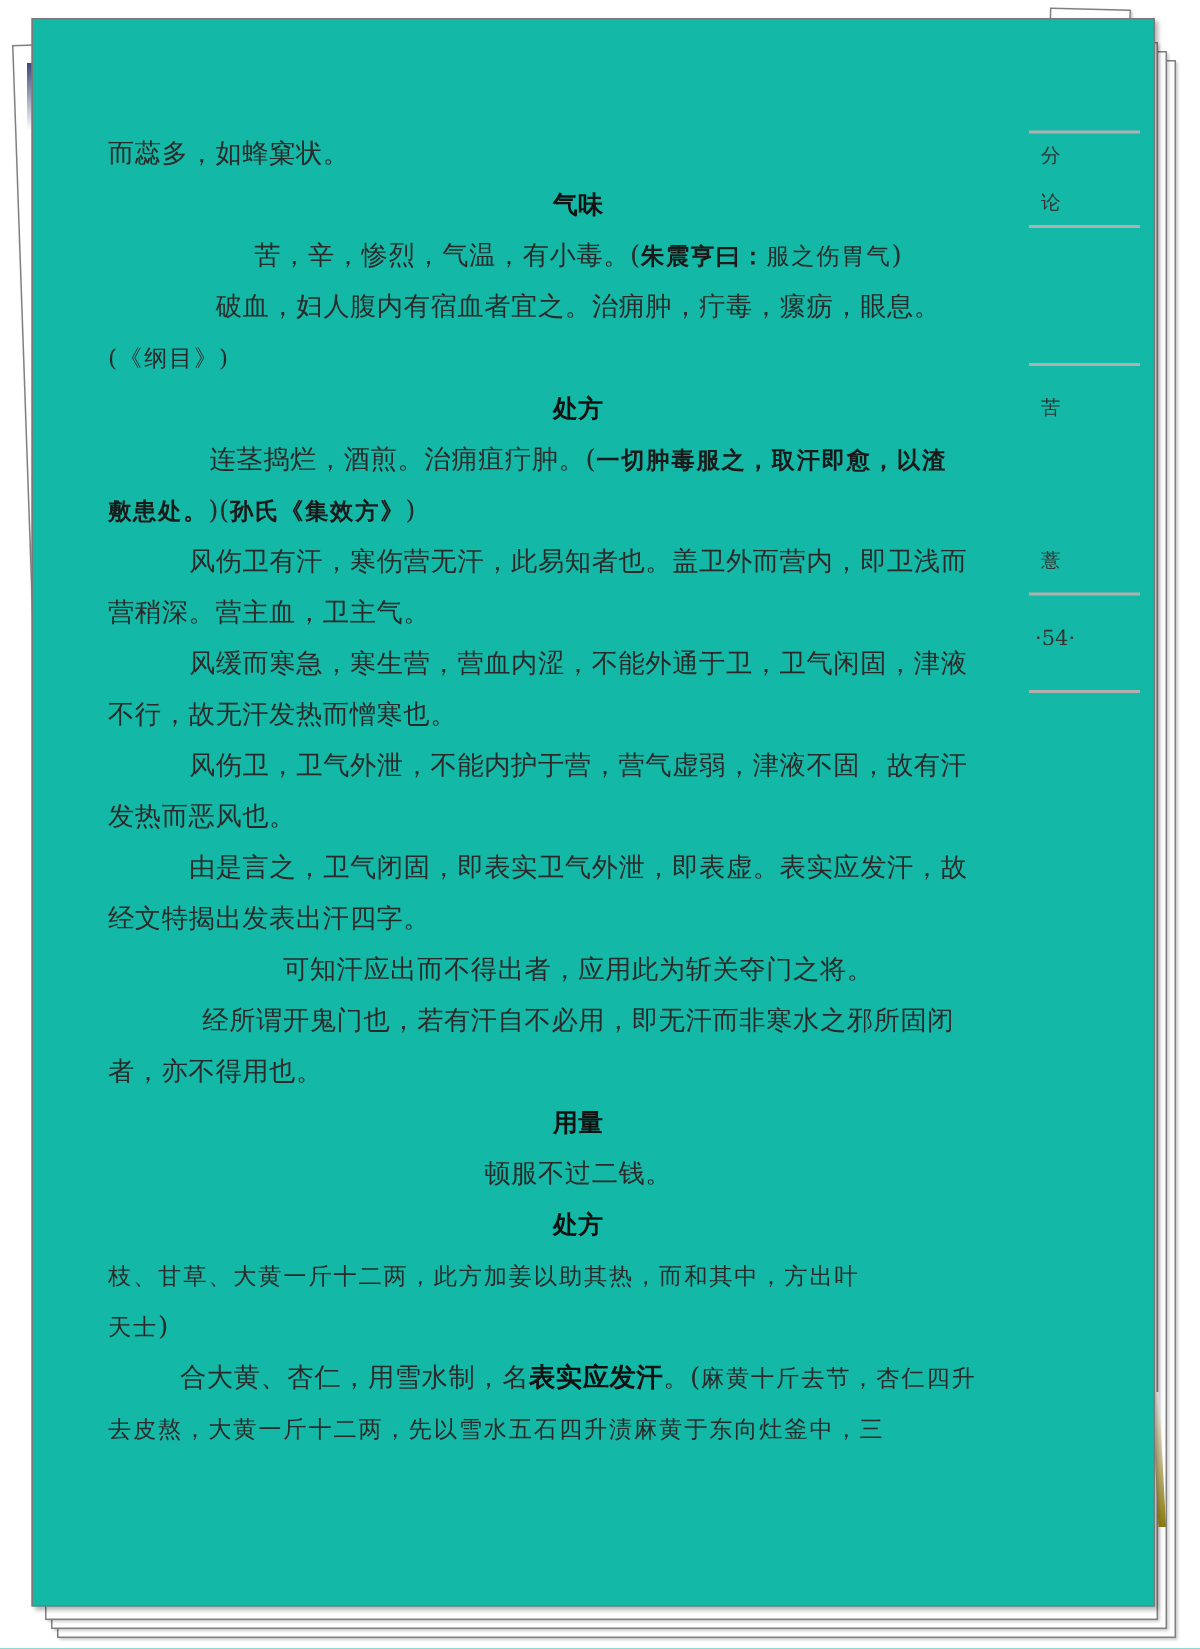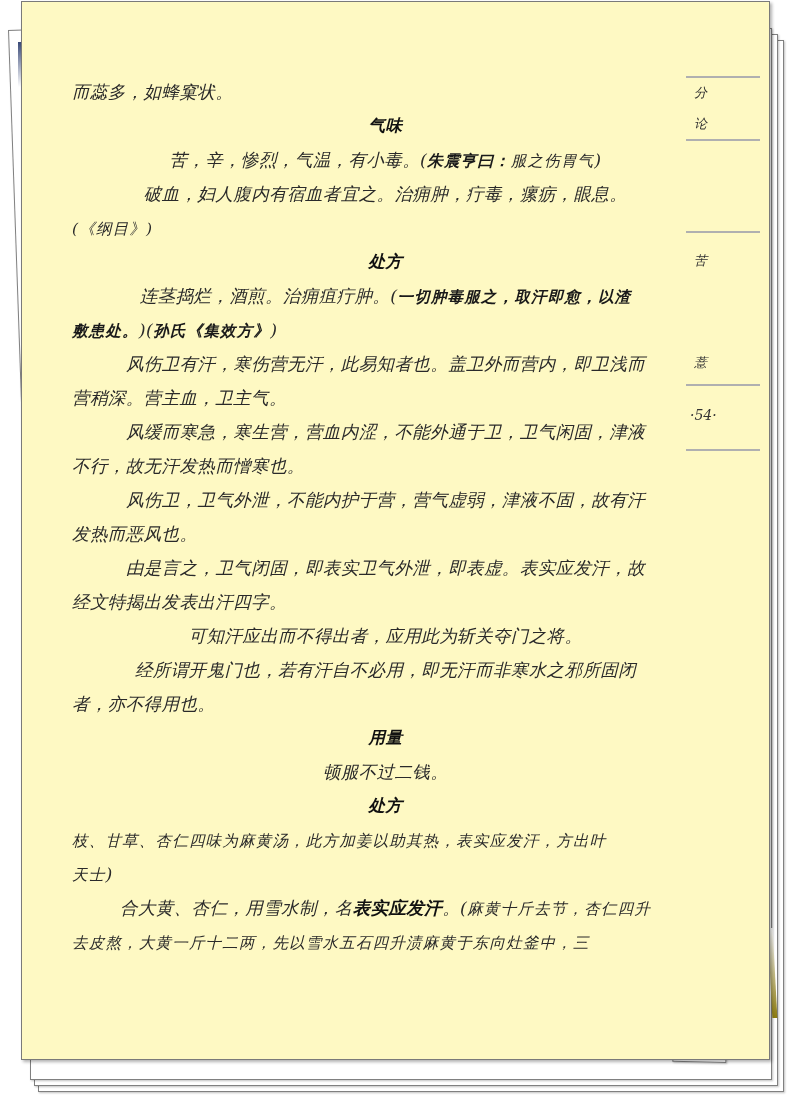--- a/index.html
+++ b/index.html
@@ -10,24 +10,23 @@
   }
   .sheet { position: absolute; background: #fff; border: 1.5px solid #808080; box-shadow: 1px 1px 2px rgba(0,0,0,0.25); }
   .sheet-back1 { left: 38px; top: 40px; width: 744px; height: 1050px; }
   .sheet-back2 { left: 34px; top: 34px; width: 742px; height: 1050px; }
   .sheet-back3 { left: 30px; top: 28px; width: 740px; height: 1050px; }
   .sheet-tilt-left { left: 8px; top: 30px; width: 30px; height: 1000px; transform: rotate(-2deg); transform-origin: top left; border-right: none; }
   .sheet-tilt-right { left: 700px; top: 5px; width: 52px; height: 1055px; transform: rotate(1.5deg); transform-origin: top left; }
   .blue-strip { position: absolute; left: 18px; top: 42px; width: 4px; height: 45px; background: linear-gradient(#3a4a78, #ffffff); }
   .gold-strip { position: absolute; left: 770px; top: 928px; width: 5px; height: 90px; background: linear-gradient(#ffffff, #8b7a10); transform: skewX(3deg); }
   .page {
-    position: absolute; left: 21px; top: 1px; width: 747px; height: 1057px;
-    background: #fef9c3; border: 1.5px solid #7a7a7a;
+    position: absolute; left: 21px; top: 12px; width: 747px; height: 1057px;
+    background: #14b8a6; border: 1.5px solid #7a7a7a;
     box-shadow: 2px 2px 3px rgba(0,0,0,0.3);
-    font-style: italic;
   }
   .content { position: absolute; left: 50px; top: 73px; width: 590px; color: #2a2a2a; font-size: 17.5px; }
   .line { height: 34px; line-height: 34px; white-space: nowrap; letter-spacing: 0.4px; }
   .indent { padding-left: 37px; text-align: center; }
   .heading { font-family: "DejaVu Sans", "Liberation Sans", sans-serif; font-weight: bold; font-size: 16.5px; color: #111; }
   .note { font-weight: bold; font-size: 15.5px; color: #1a1a1a; letter-spacing: 1.2px; }
   .note-reg { font-size: 15.5px; letter-spacing: 1.2px; }
   .bold { font-weight: bold; font-family: "DejaVu Sans", "Liberation Sans", sans-serif; color: #111; }
   .side { position: absolute; left: 664px; top: 0; width: 74px; height: 100%; }
   .rule { position: absolute; left: 0; width: 74px; height: 1.5px; background: #b0b0b0; }
@@ -61,21 +60,21 @@
       <div class="line indent"><span>风伤卫，卫气外泄，不能内护于营，营气虚弱，津液不固，故有汗</span></div>
       <div class="line"><span>发热而恶风也。</span></div>
       <div class="line indent"><span>由是言之，卫气闭固，即表实卫气外泄，即表虚。表实应发汗，故</span></div>
       <div class="line"><span>经文特揭出发表出汗四字。</span></div>
       <div class="line indent"><span>可知汗应出而不得出者，应用此为斩关夺门之将。</span></div>
       <div class="line indent"><span>经所谓开鬼门也，若有汗自不必用，即无汗而非寒水之邪所固闭</span></div>
       <div class="line"><span>者，亦不得用也。</span></div>
       <div class="line indent heading">用量</div>
       <div class="line indent"><span>顿服不过二钱。</span></div>
       <div class="line indent heading">处方</div>
-      <div class="line"><span class="note-reg">枝、甘草、杏仁四味为麻黄汤，此方加姜以助其热，表实应发汗，方出叶</span></div>
+      <div class="line"><span class="note-reg">枝、甘草、大黄一斤十二两，此方加姜以助其热，而和其中，方出叶</span></div>
       <div class="line"><span class="note-reg">天士</span><span>)</span></div>
       <div class="line indent"><span>合大黄、杏仁，用雪水制，名</span><span class="bold">表实应发汗</span><span>。(</span><span class="note-reg">麻黄十斤去节，杏仁四升</span></div>
       <div class="line"><span class="note-reg">去皮熬，大黄一斤十二两，先以雪水五石四升渍麻黄于东向灶釜中，三</span></div>
     </div>
 
   <div class="side">
     <div class="rule" style="top:74px"></div>
     <div class="side-char" style="top:82px">分</div>
     <div class="side-char" style="top:113px">论</div>
     <div class="rule" style="top:137px"></div>

